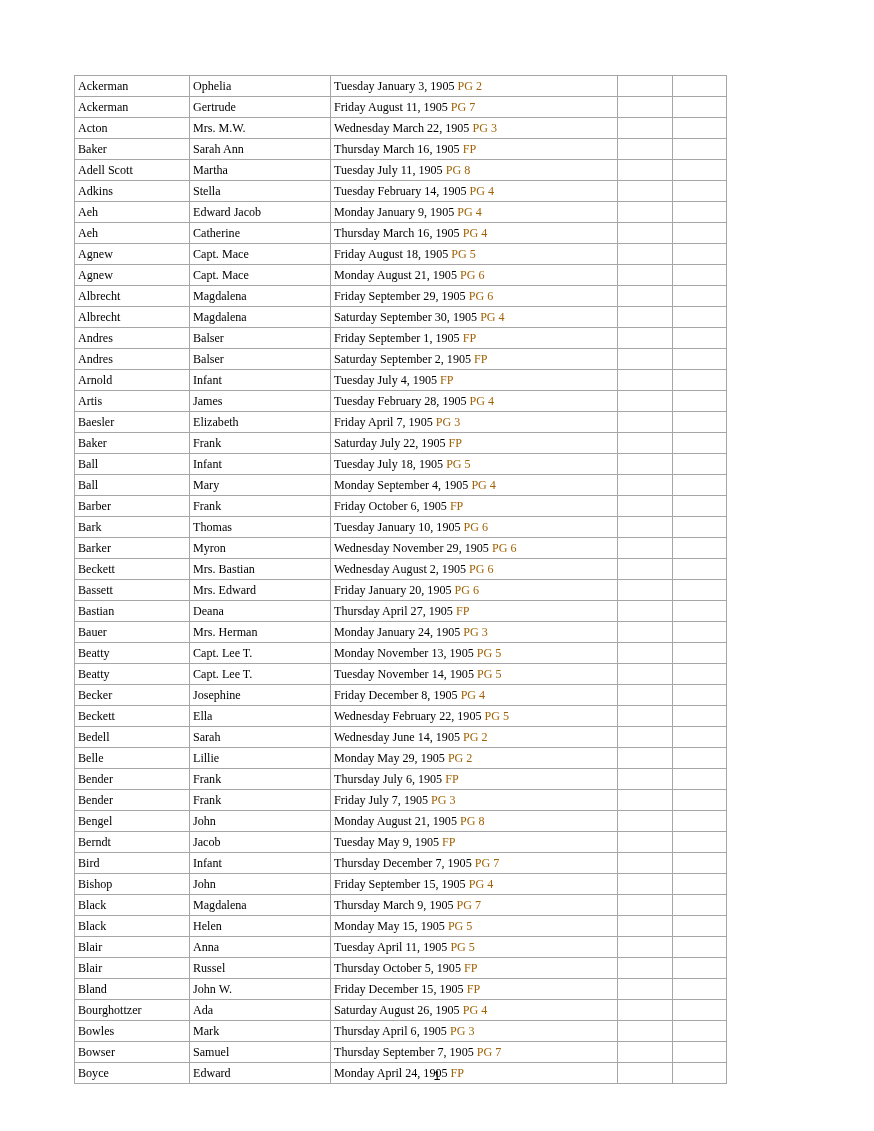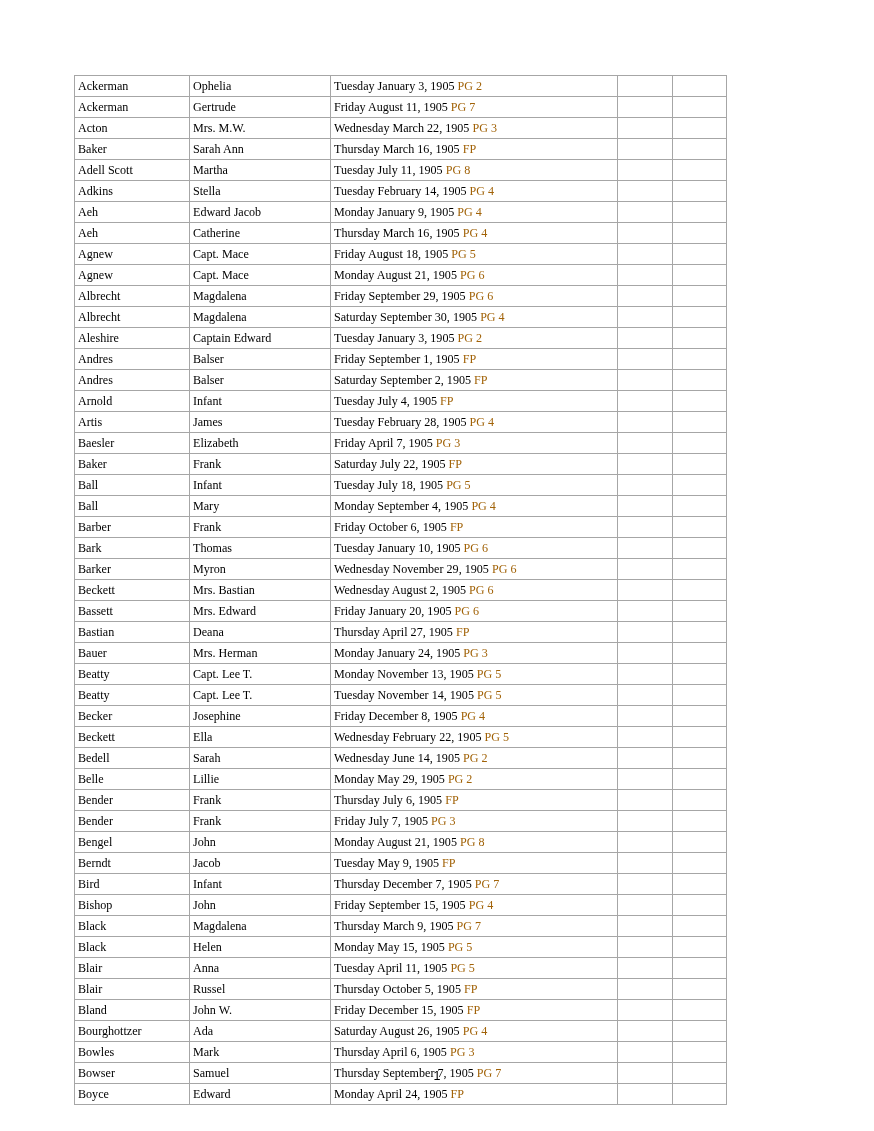--- a/index.html
+++ b/index.html
@@ -164,27 +164,20 @@
           <td class="blank-cell">&nbsp;</td>
         </tr>
         <tr>
           <td class="cell-surname">Albrecht</td>
           <td class="cell-given-name">Magdalena</td>
           <td class="cell-date"><span>Saturday September 30, 1905</span> <span class="pg-ref">PG 4</span></td>
           <td class="blank-cell">&nbsp;</td>
           <td class="blank-cell">&nbsp;</td>
         </tr>
         <tr>
-          <td class="cell-surname">Aleshire</td>
-          <td class="cell-given-name">Captain Edward</td>
-          <td class="cell-date"><span>Tuesday January 3, 1905</span> <span class="pg-ref">PG 2</span></td>
-          <td class="blank-cell">&nbsp;</td>
-          <td class="blank-cell">&nbsp;</td>
-        </tr>
-        <tr>
           <td class="cell-surname">Andres</td>
           <td class="cell-given-name">Balser</td>
           <td class="cell-date"><span>Friday September 1, 1905</span> <span class="pg-ref">FP</span></td>
           <td class="blank-cell">&nbsp;</td>
           <td class="blank-cell">&nbsp;</td>
         </tr>
         <tr>
           <td class="cell-surname">Andres</td>
           <td class="cell-given-name">Balser</td>
           <td class="cell-date"><span>Saturday September 2, 1905</span> <span class="pg-ref">FP</span></td>

